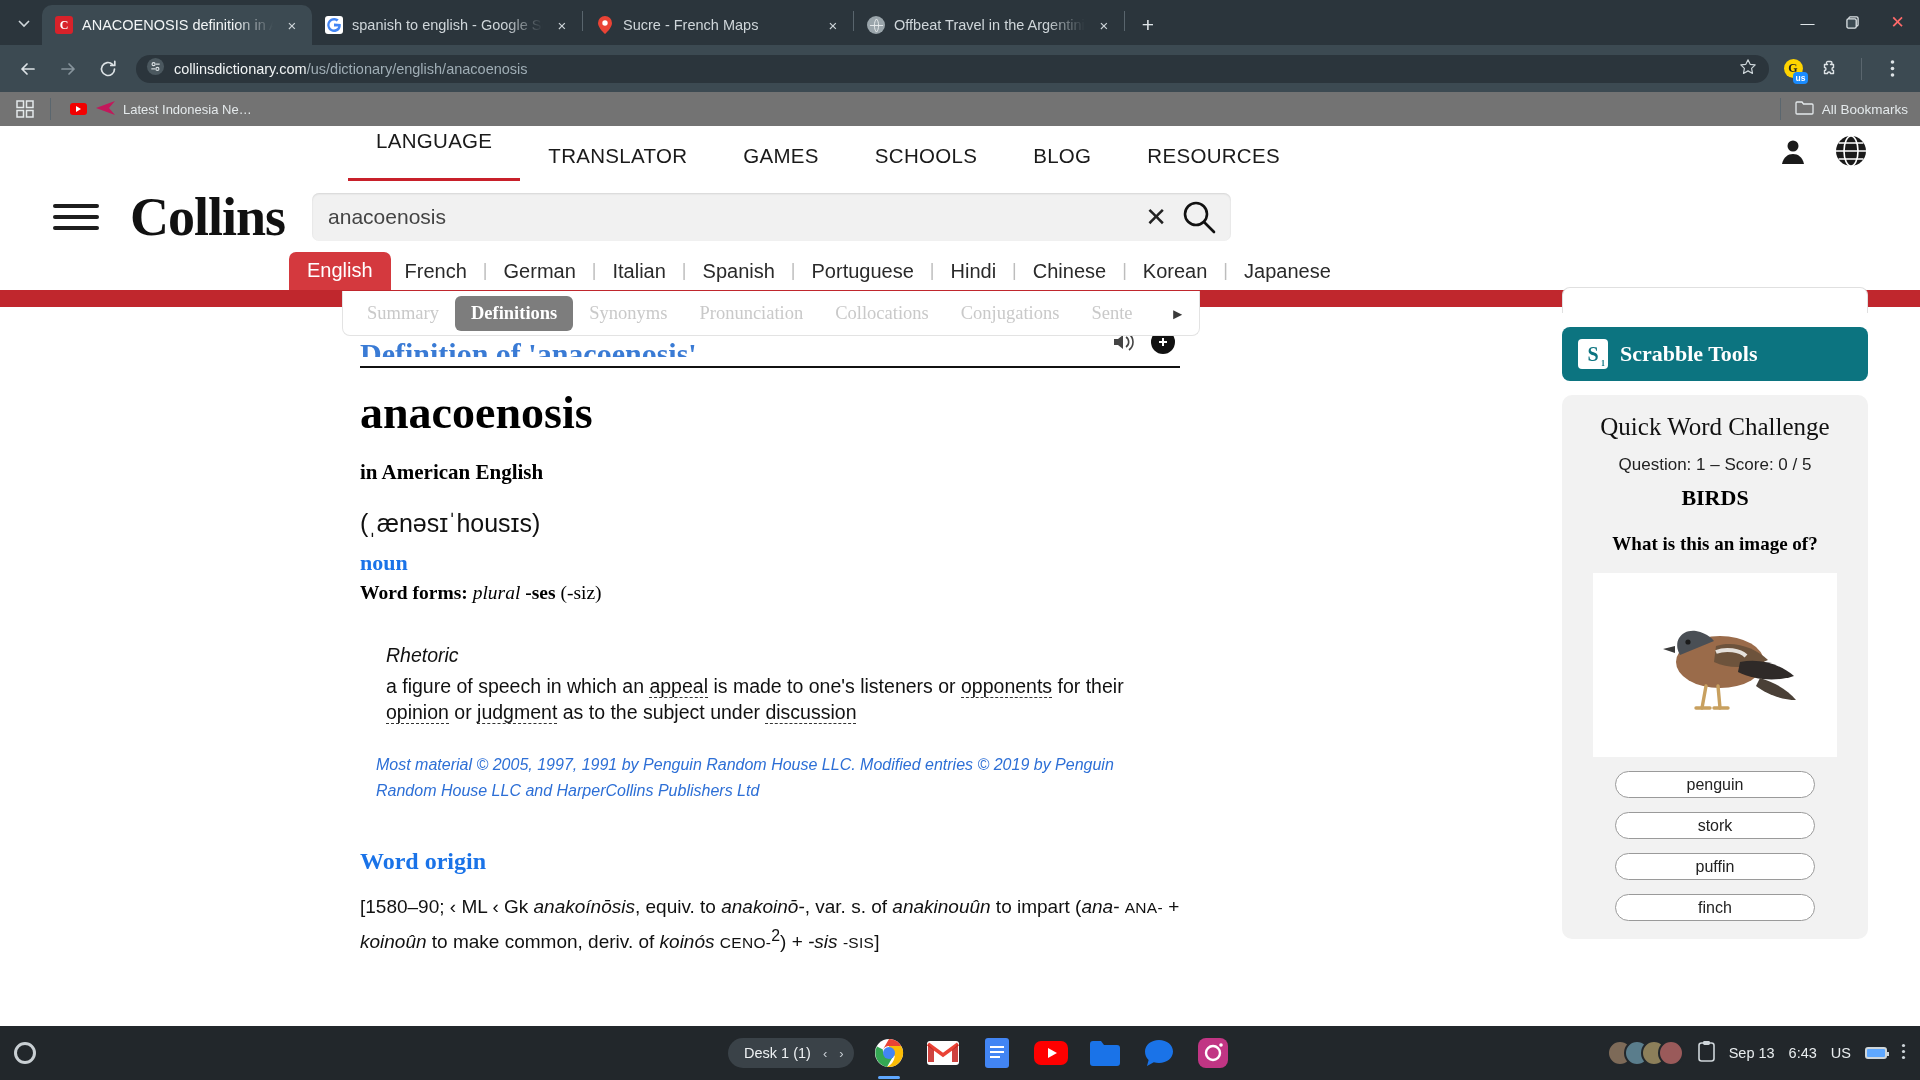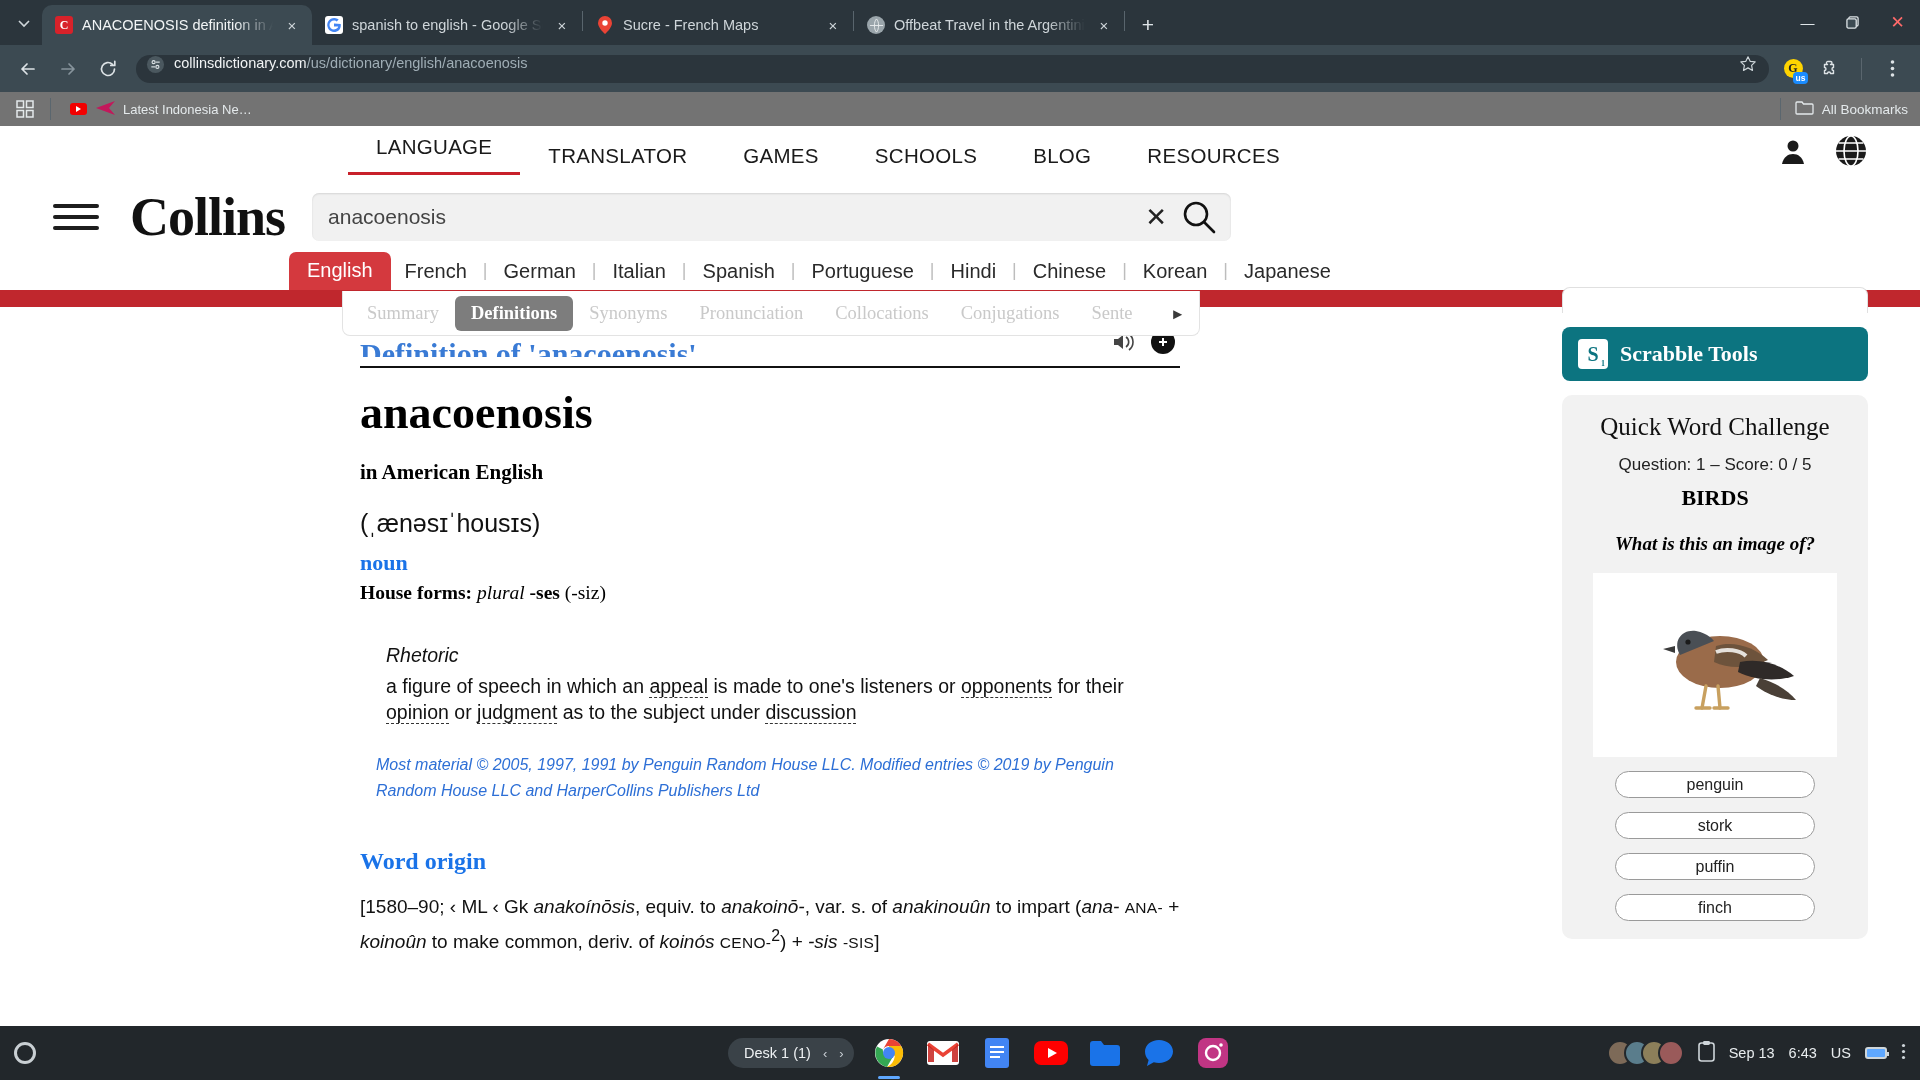--- a/index.html
+++ b/index.html
@@ -50,21 +50,21 @@
   .winbtn { width: 45px; height: 45px; display: flex; align-items: center; justify-content: center;
             color: #dfe5e8; font-size: 14px; }
   .winbtn.close { color: #ff6a6a; font-size: 17px; }
 
   .toolbar { height: 47px; display: flex; align-items: center; padding: 0 10px; gap: 4px; background: #3c4a52; }
   .tbtn { width: 36px; height: 36px; border-radius: 50%; display: flex; align-items: center;
           justify-content: center; color: #dde3e6; }
   .tbtn svg { display: block; }
   .omnibox {
     flex: 1; height: 28px; background: #2b353c; border-radius: 17px;
-    display: flex; padding: 0 12px 0 10px; gap: 9px; margin: 0 6px;
+    display: flex; align-items: center; padding: 0 12px 0 10px; gap: 9px; margin: 0 6px;
   }
   .omnibox .url { font-size: 14.5px; color: #9fadb5; white-space: nowrap; }
   .omnibox .url b { color: #f1f4f5; font-weight: normal; }
   .star { color: #cdd5d9; font-size: 16px; }
   .ext-icons { display: flex; align-items: center; gap: 6px; }
   .ext-badge { position: relative; width: 28px; height: 28px; display: flex; align-items: center; justify-content: center; }
   .ext-circle { width: 19px; height: 19px; border-radius: 50%; background: #ffd400; color: #222;
                 font-size: 12px; font-weight: bold; display:flex; align-items:center; justify-content:center;
                 font-family: "Liberation Serif", serif; }
   .ext-us { position: absolute; right: -1px; bottom: -1px; background: #1a8cff; color: #fff;
@@ -80,21 +80,21 @@
                     border-top:3px solid transparent; border-bottom:3px solid transparent; }
   .bm-right { margin-left: auto; display: flex; align-items: center; gap: 8px; color: #e4e9eb; font-size: 13.5px; }
 
   
   .page { position: absolute; left: 0; top: 126px; width: 1920px; height: 900px; background: #fff; overflow: hidden; }
 
   .site-top { display: flex; align-items: flex-start; background: #fff; height: 64px; }
   .topnav { display: flex; gap: 0; padding-left: 348px; align-items: center; height: 60px; }
   .topnav a { color: #1a1a1a; font-size: 20.5px; letter-spacing: .3px; padding: 0 28px;
               text-decoration: none; line-height: 1; position: relative; }
-  .topnav a.active { border-bottom: 3px solid #c8202a; padding-bottom: 14px; }
+  .topnav a.active { border-bottom: 3px solid #c8202a; padding-bottom: 26px; }
   .top-right { margin-left: auto; display: flex; gap: 26px; align-items: center; padding-right: 52px; padding-top: 8px; }
   .acct-icon { width: 30px; height: 30px; }
   .globe-icon { width: 34px; height: 34px; }
 
   .brandrow { display: flex; align-items: center; gap: 0; padding: 0 0 8px 0; }
   .burger { width: 46px; margin-left: 53px; display: flex; flex-direction: column; gap: 7px; }
   .burger span { display: block; height: 4px; background: #1d1d1d; border-radius: 2px; }
   .collins-logo {
     font-family: "Liberation Serif", serif; font-weight: bold; font-size: 54px;
     color: #111; margin-left: 31px; letter-spacing: -1px; line-height: 1;
@@ -168,21 +168,21 @@
     position: relative; font-family: "Liberation Serif", serif;
   }
   .scrabble-tile sub { position: absolute; right: 3px; bottom: 1px; font-size: 8px; }
   .scrabble-label { color: #fff; font-size: 22px; font-family: "Liberation Serif", serif; font-weight: bold; }
 
   .qwc { margin-top: 14px; background: #f2f2f2; border-radius: 10px; padding: 18px 14px 18px;
          text-align: center; }
   .qwc-title { font-family: "Liberation Serif", serif; font-size: 25px; color: #111; }
   .qwc-meta { font-size: 17px; color: #222; margin-top: 14px; }
   .qwc-cat { font-family: "Liberation Serif", serif; font-weight: bold; font-size: 22px; margin-top: 10px; }
-  .qwc-q { font-family: "Liberation Serif", serif; font-weight: bold; font-size: 19px; margin-top: 22px; font-style: italic; }
+  .qwc-q { font-family: "Liberation Serif", serif; font-weight: bold; font-size: 19px; margin-top: 22px; }
   .qwc-img { margin: 18px auto 0; width: 244px; height: 184px; background: #fff;
              display: flex; align-items: center; justify-content: center; }
   .qwc-opt { margin: 14px auto 0; width: 200px; height: 27px; border: 1px solid #9a9a9a;
              border-radius: 14px; background: #fff; font-size: 16px; color: #222;
              display: flex; align-items: center; justify-content: center; }
 
   
   .taskbar {
     position: absolute; left: 0; bottom: 0; width: 1920px; height: 54px;
     background: #22272b; display: flex; align-items: center; padding: 0 14px;
@@ -460,21 +460,21 @@
             </span>
           </div>
 
           <div class="hr-rule"></div>
 
           <div class="headword">anacoenosis</div>
           <div class="inam">in American English</div>
           <div class="phon">(ˌænəsɪˈhousɪs)</div>
           <div class="pos">noun</div>
           <div class="wordforms">
-            <b>House forms:</b>
+            <b>Word forms:</b>
             <i>plural</i>
             <b>-ses</b>
             <span>(-siz)</span>
           </div>
 
           <div class="sense">
             <div class="sense-label">Rhetoric</div>
             <div class="sense-text"><span>a figure of speech in which an </span><span class="ul-dot">appeal</span><span> is made to one's listeners or </span><span class="ul-dot">opponents</span><span> for their </span><span class="ul-dot">opinion</span><span> or </span><span class="ul-dot">judgment</span><span> as to the subject under </span><span class="ul-dot">discussion</span></div>
           </div>
 

